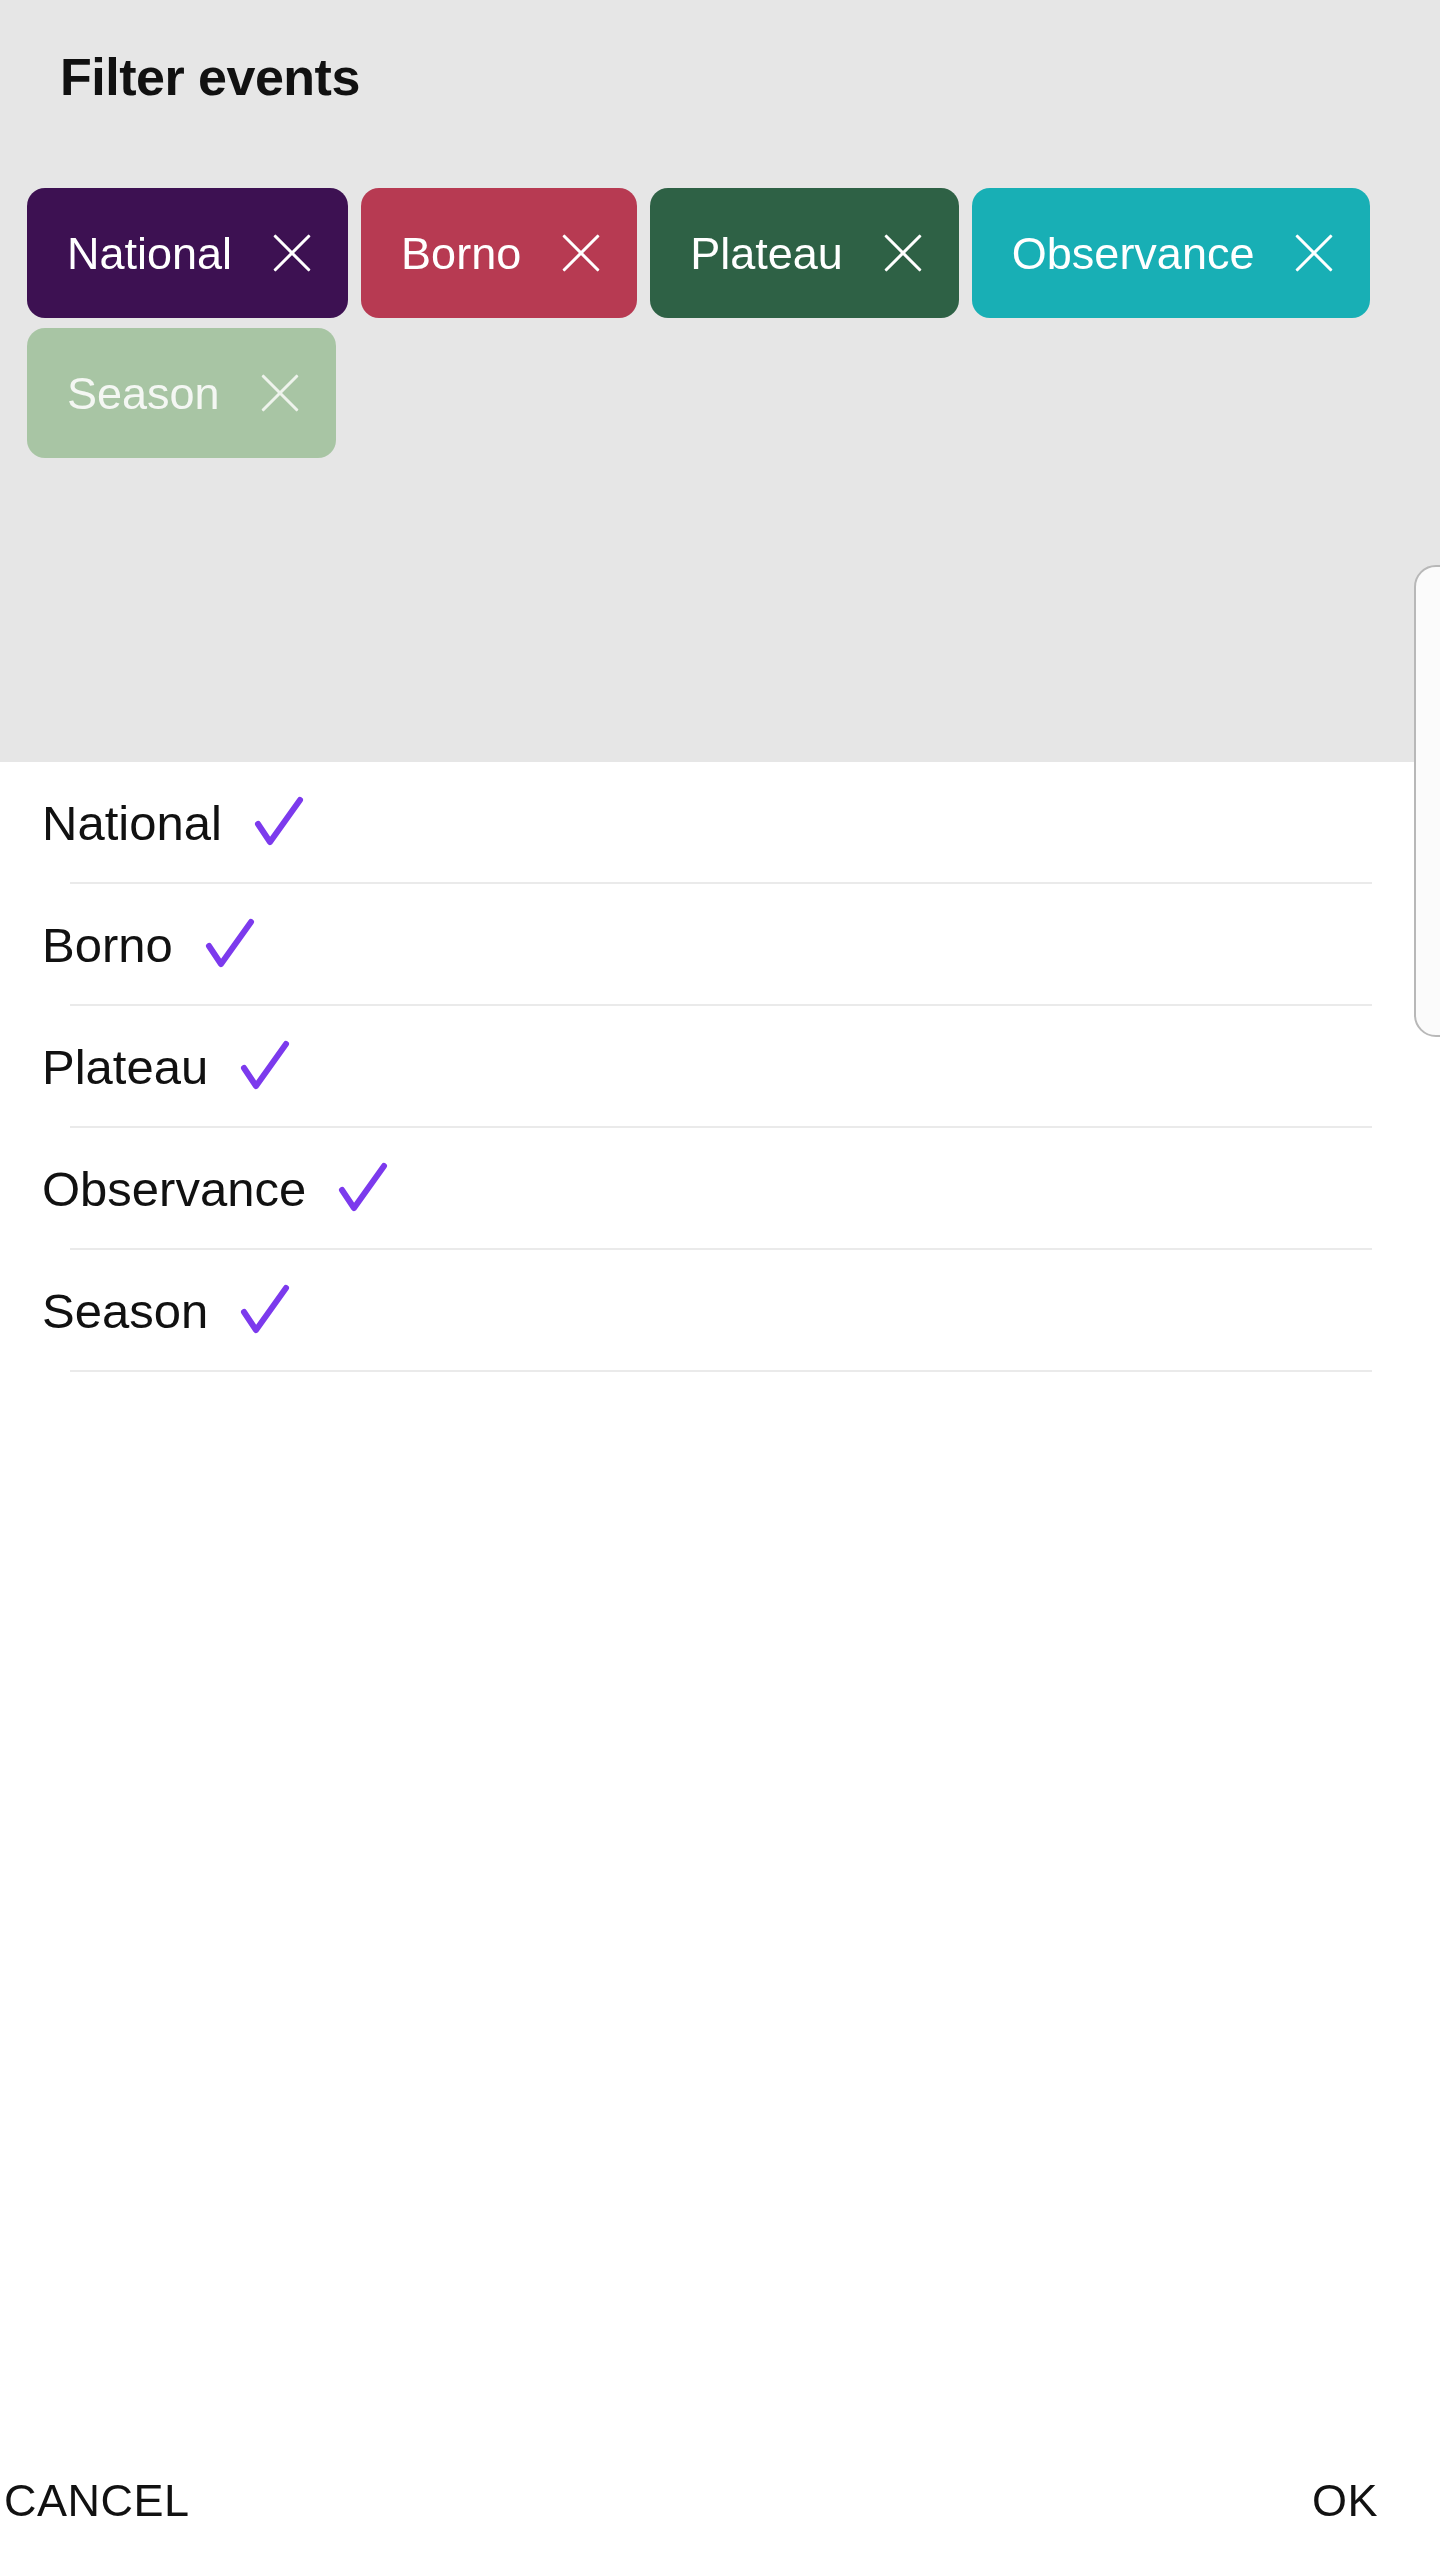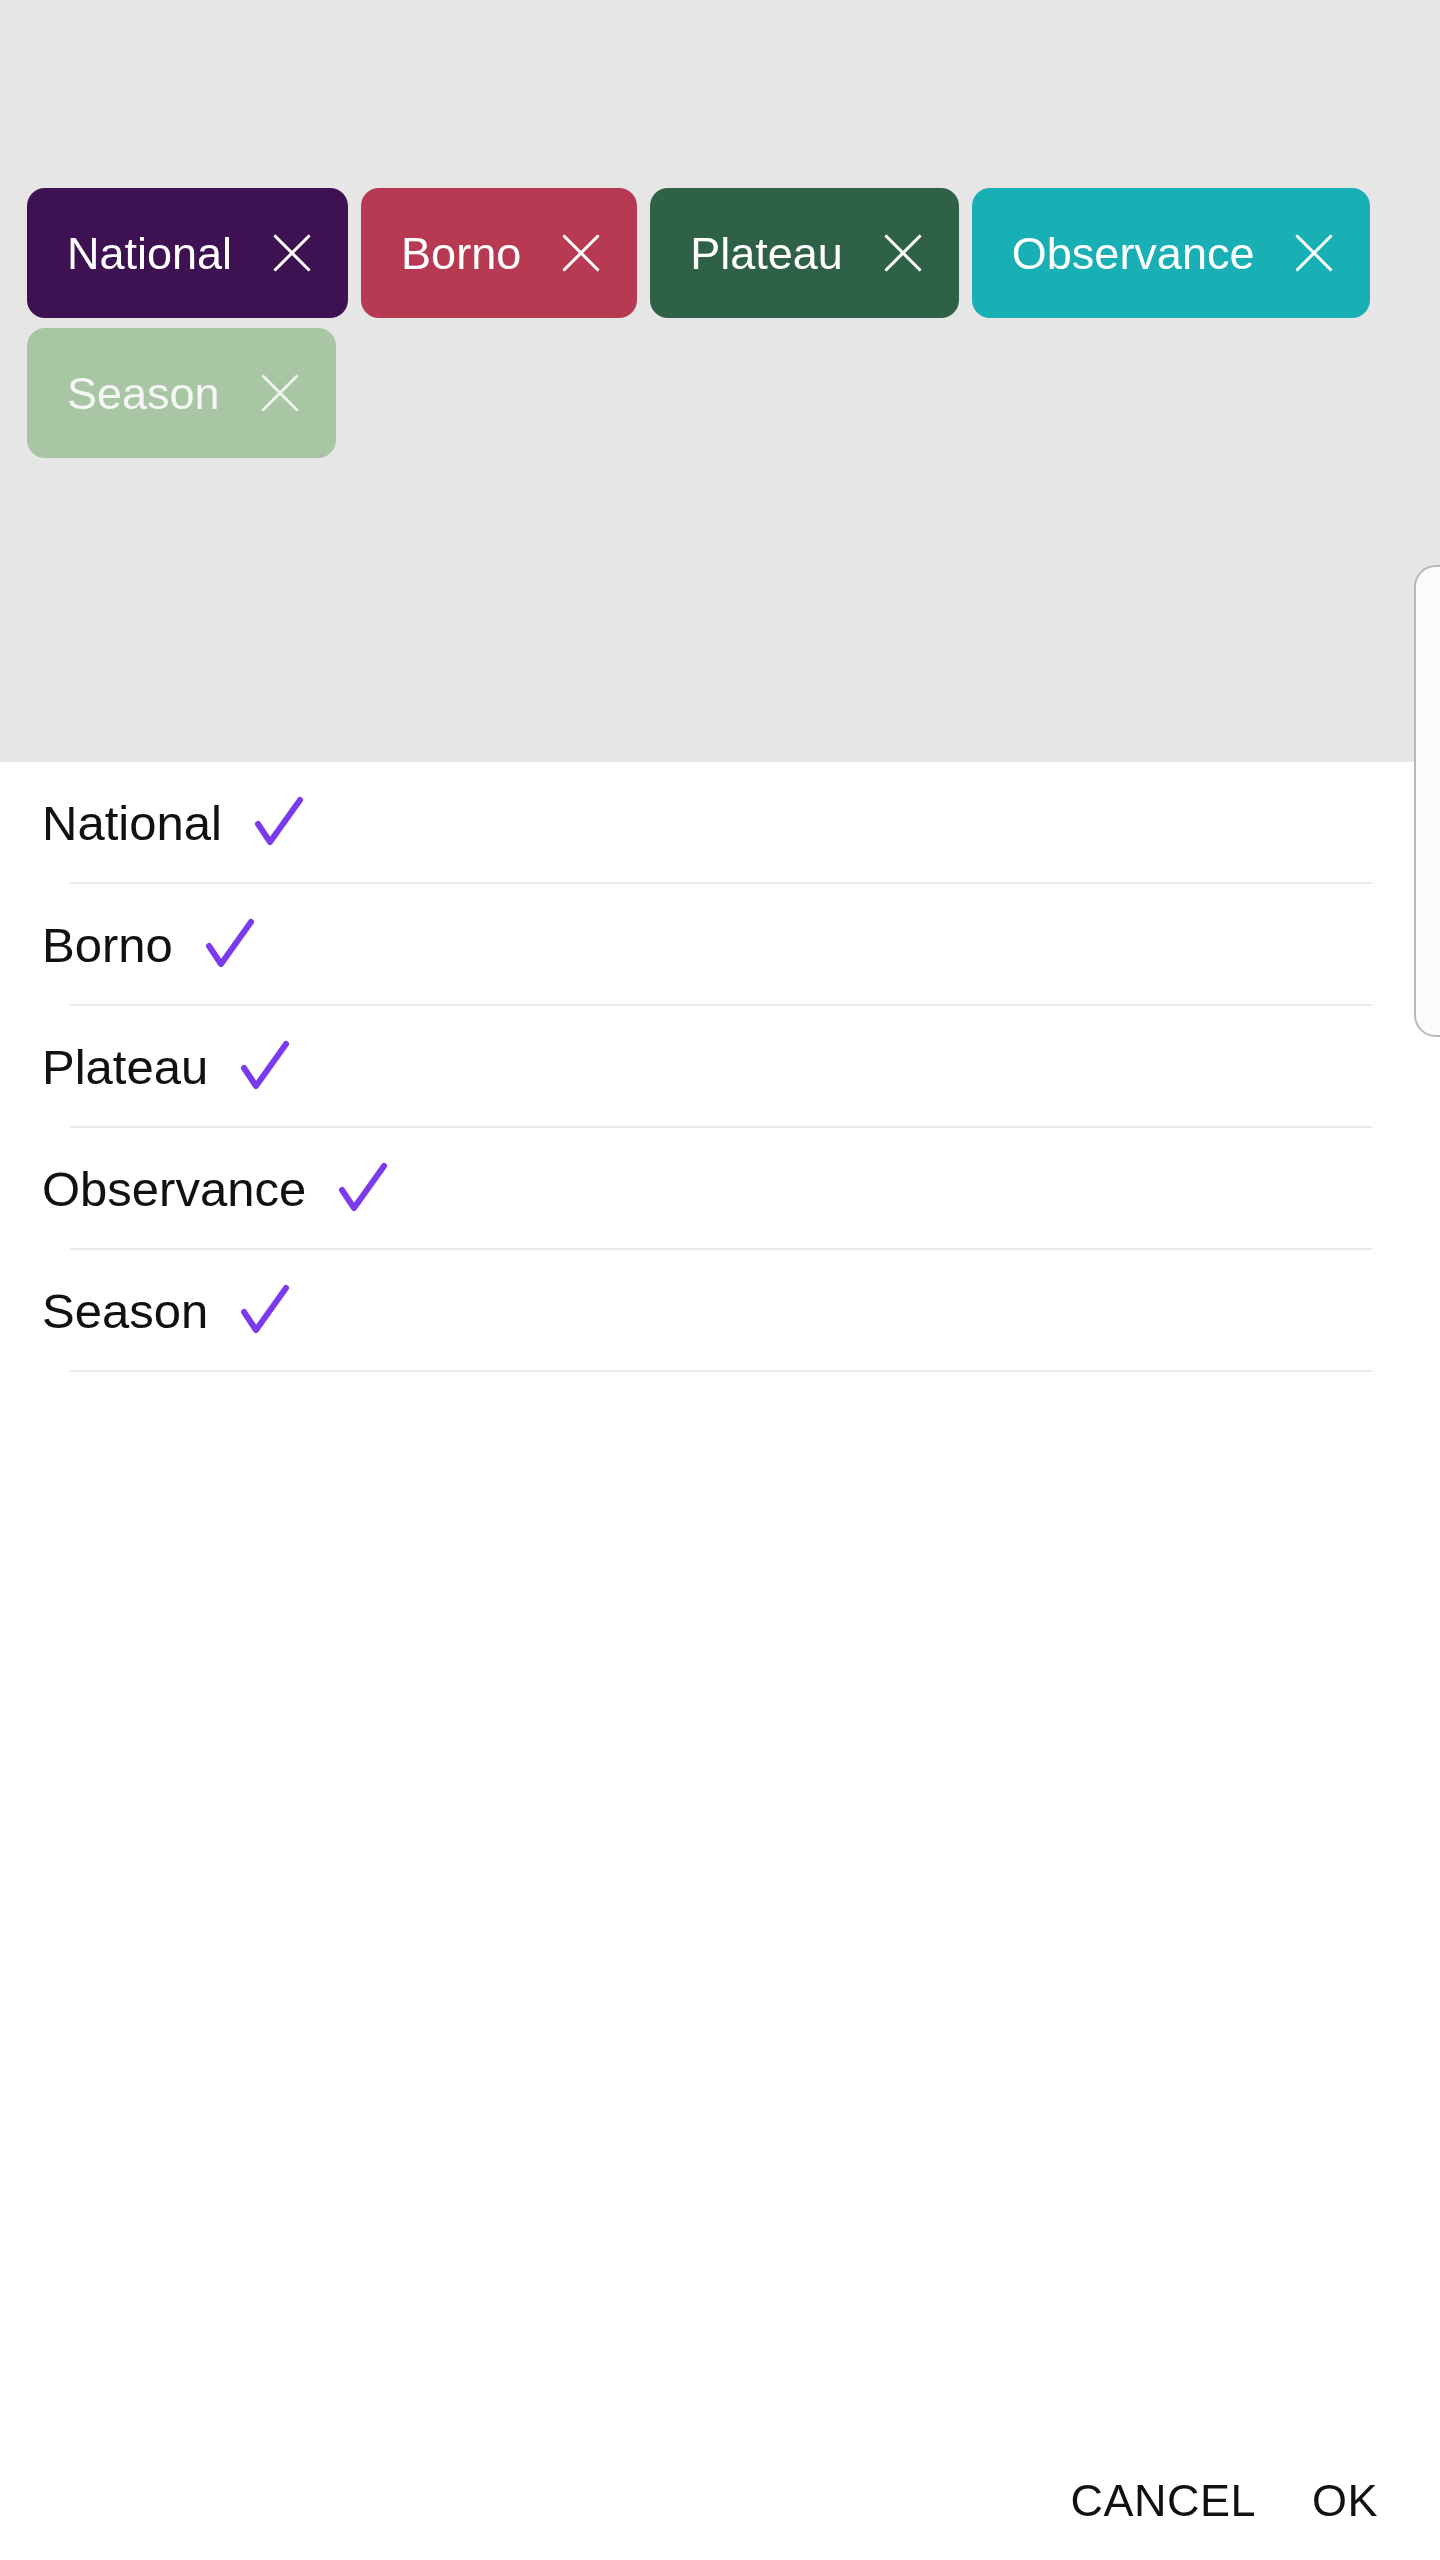--- a/index.html
+++ b/index.html
@@ -144,23 +144,23 @@
   }
 
   
   .actions {
     position:absolute;
     left:0;
     top:2440px;
     width:1440px;
     height:120px;
     display:flex;
-    justify-content:flex-end;
+    justify-content:space-between;
     align-items:center;
-    gap:48px;
+    gap:100px;
     padding-right:58px;
   }
 
   .action-btn {
     background:none;
     border:none;
     font-family:"Liberation Sans", sans-serif;
     font-size:45px;
     color:#111111;
     letter-spacing:0.5px;
@@ -168,20 +168,21 @@
     line-height:1;
     padding:10px 4px;
   }
 </style>
 </head>
 <body>
 
 <div class="screen">
 
   <div class="chip-panel">
+    <div class="dialog-title">Filter events</div>
 
     <div class="chip-rows" id="chip-rows">
         <div class="chip" style="background: rgb(61, 17, 82);">
           <span class="chip-label" style="color: rgb(255, 255, 255);">National</span>
           <span class="chip-close"></span>
         </div>
         <div class="chip" style="background: rgb(183, 58, 82);">
           <span class="chip-label" style="color: rgb(255, 255, 255);">Borno</span>
           <span class="chip-close"></span>
         </div>

